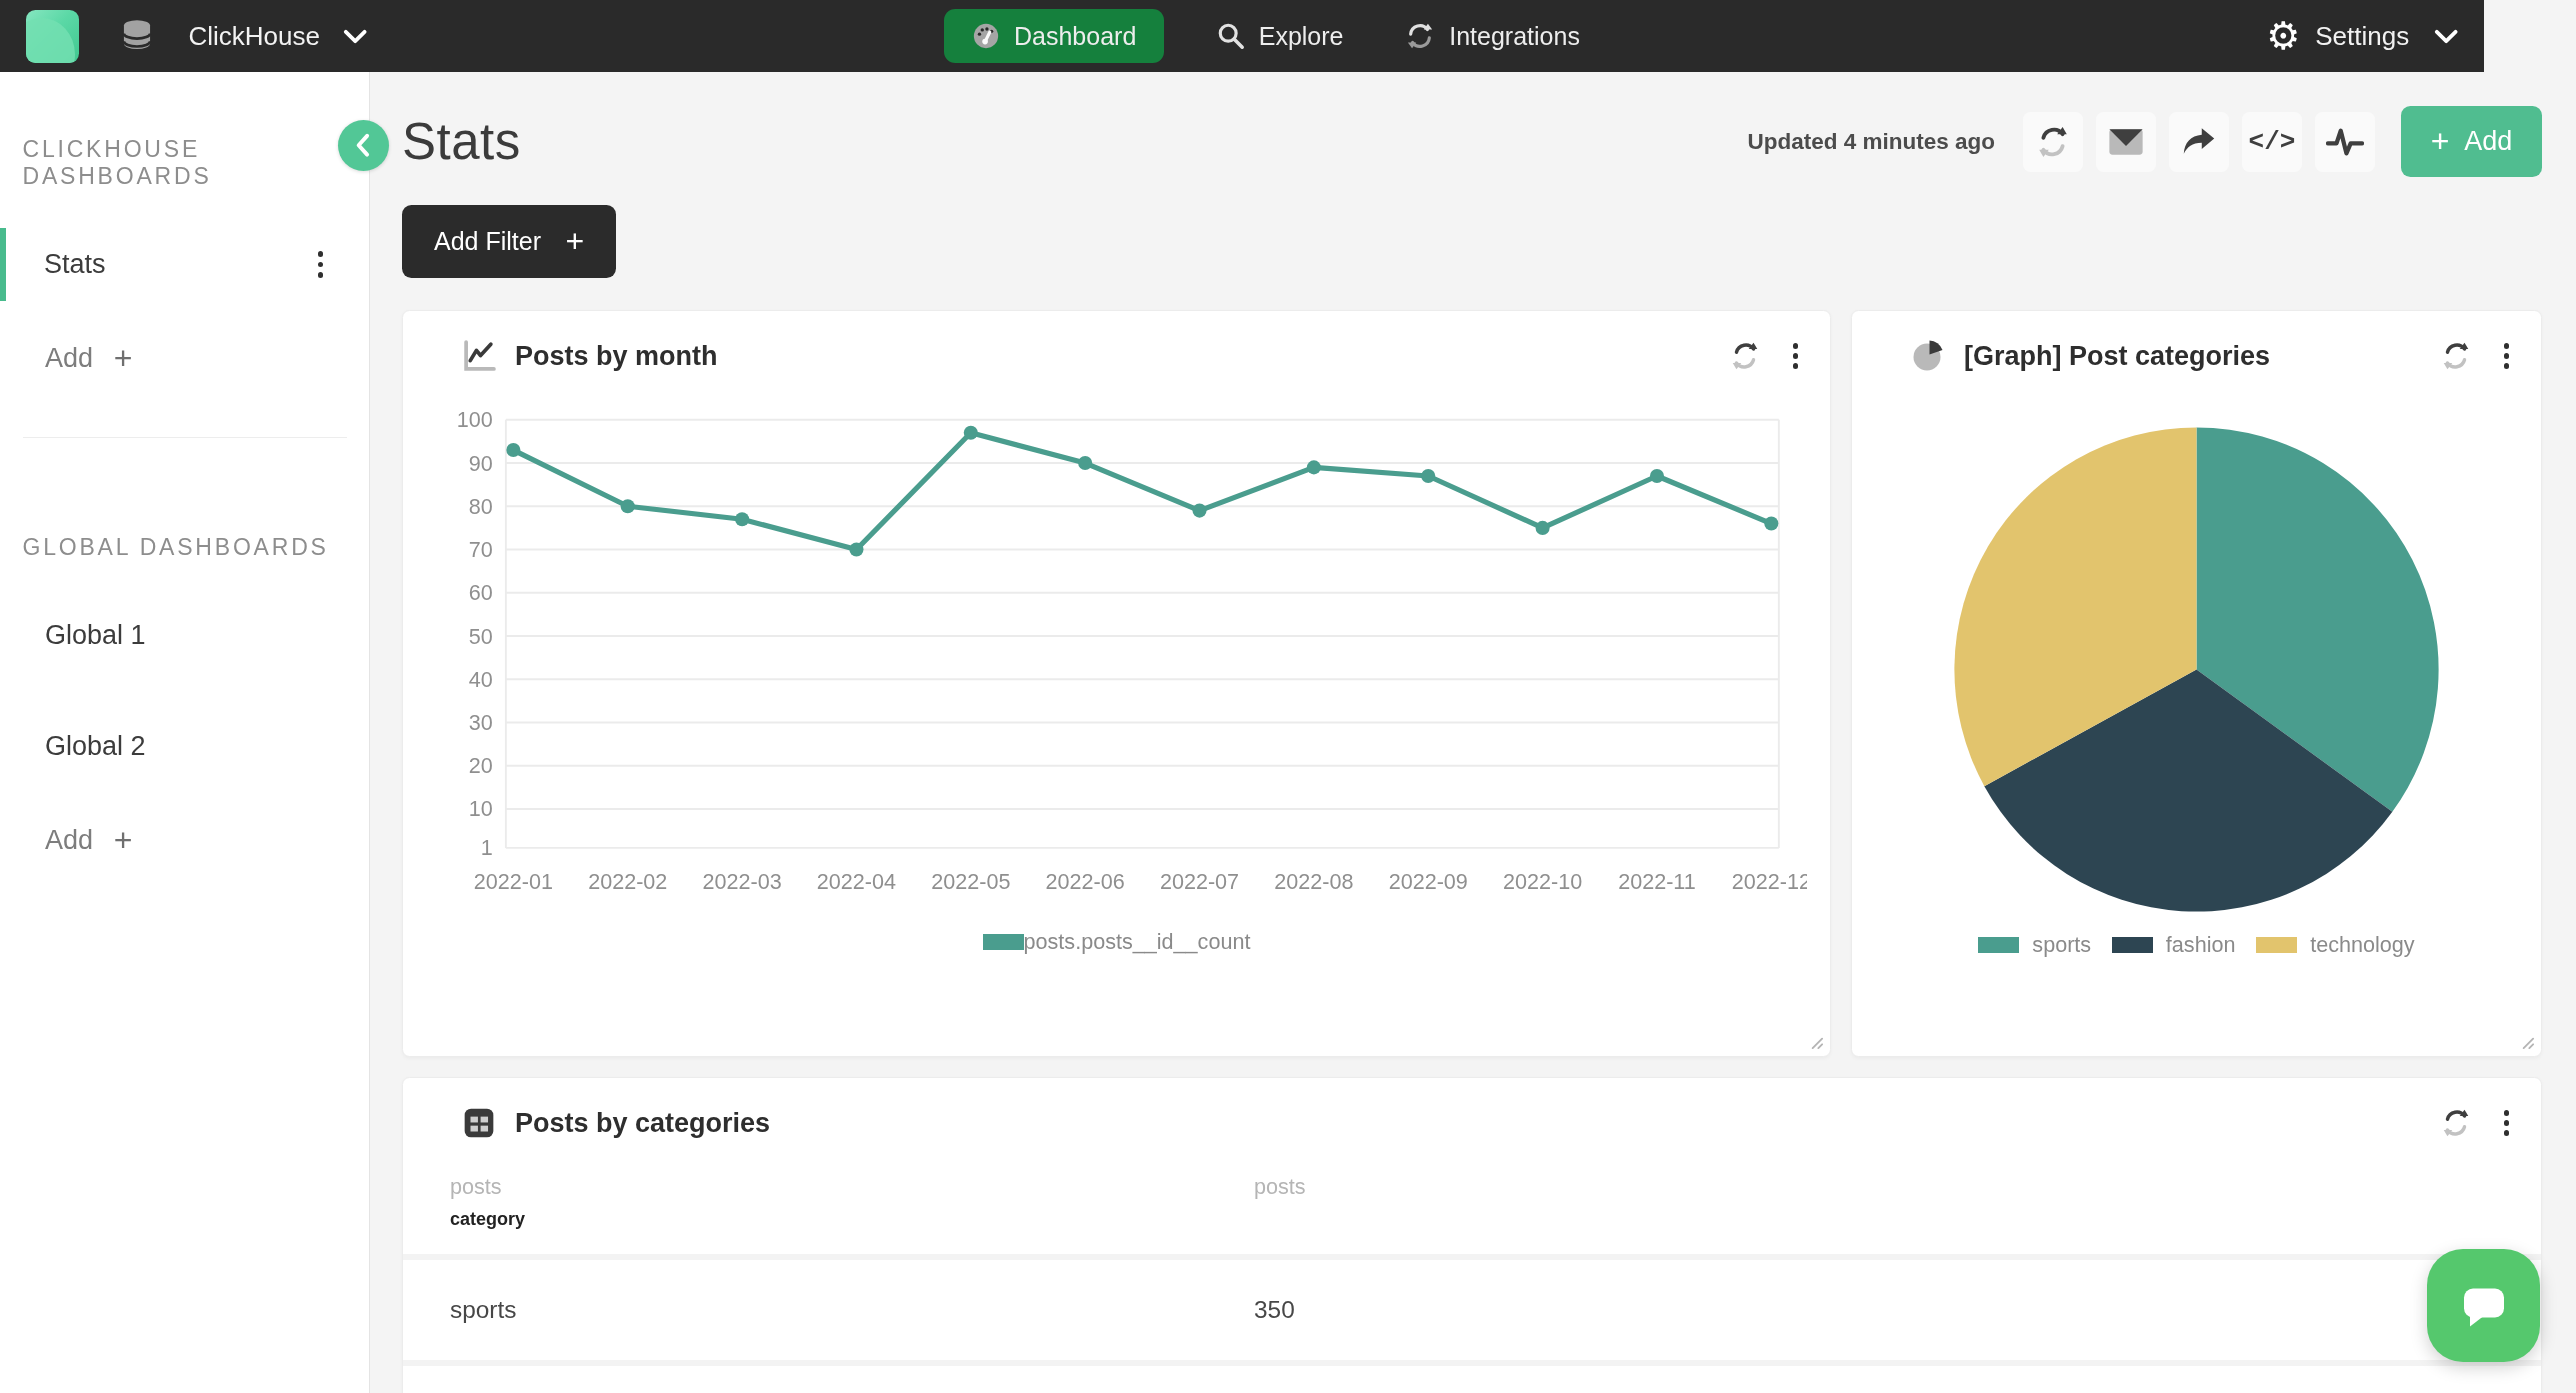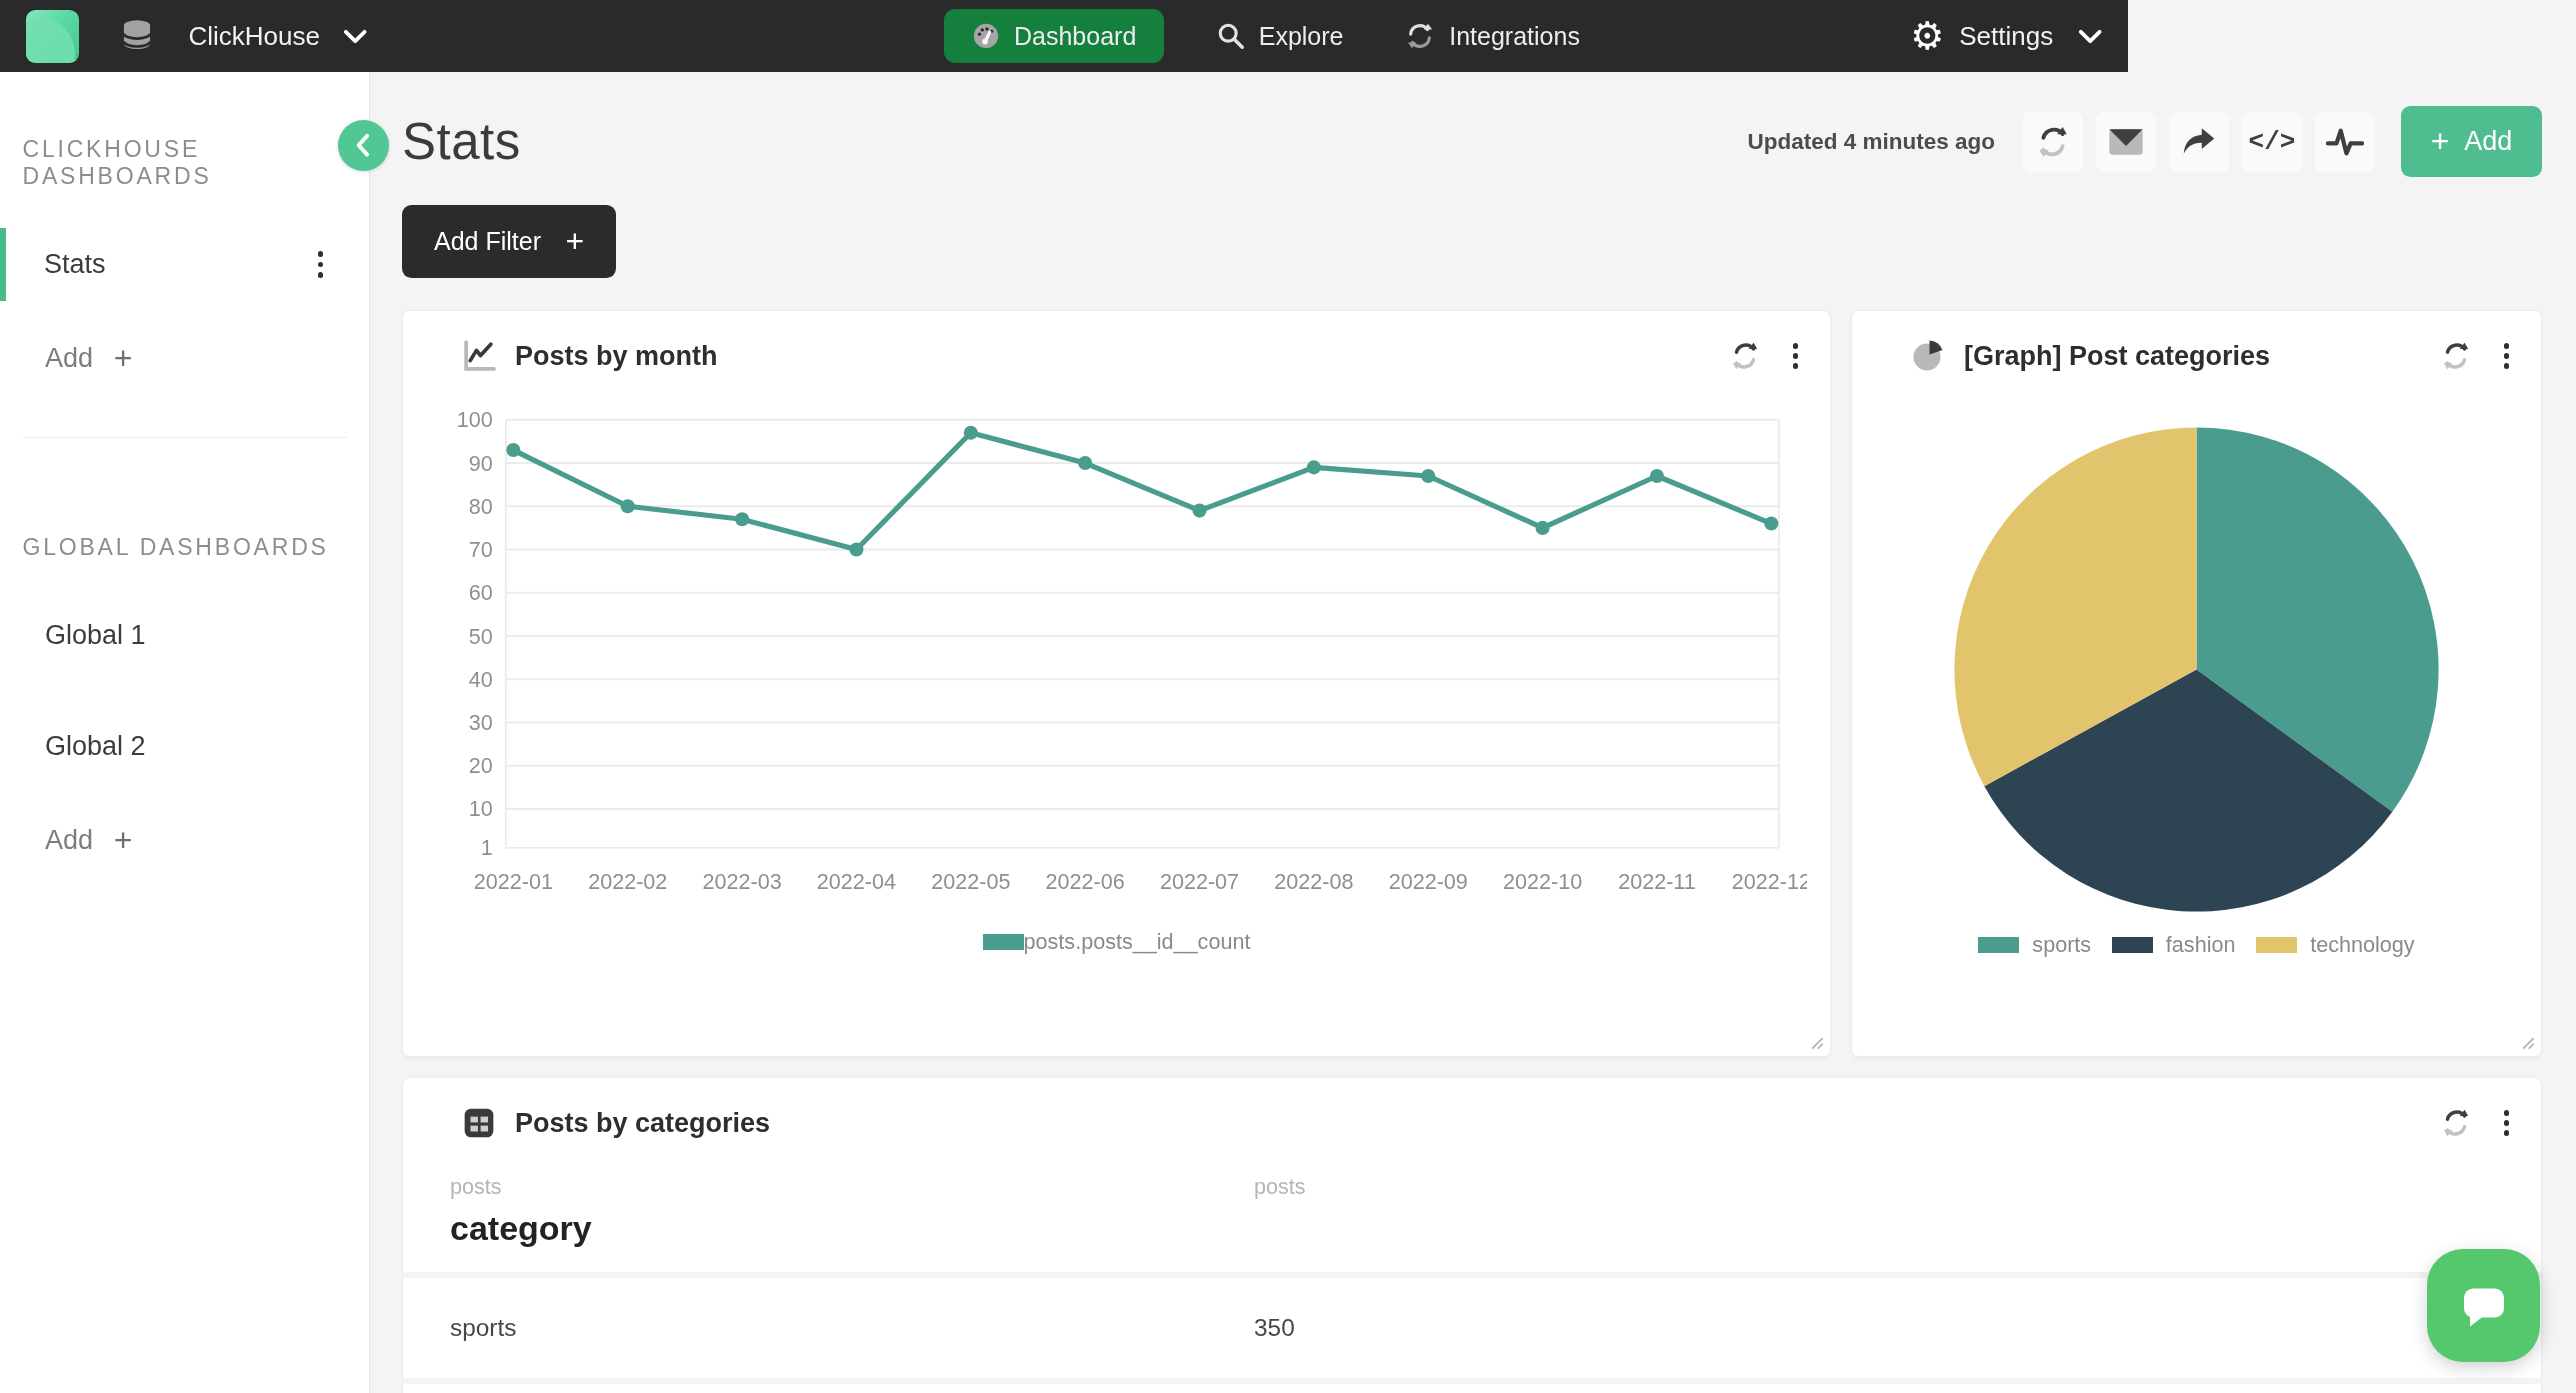--- a/index.html
+++ b/index.html
@@ -3,21 +3,21 @@
 <meta charset="utf-8">
 <style>
   * { margin:0; padding:0; box-sizing:border-box; }
   html,body { width:2576px; height:1393px; overflow:hidden; }
   body {
     font-family:"Liberation Sans","DejaVu Sans",sans-serif;
     background:#f4f4f4; color:#3a3a3a; position:relative;
   }
   
   .topnav {
-    position:absolute; top:0; left:0; width:2128px; height:72px;
+    position:absolute; top:0; left:0; width:2484px; height:72px;
     background:#2a2a2a; display:flex; align-items:center; padding:0 26px; z-index:50;
   }
   .brand { display:flex; align-items:center; gap:19px; }
   .logo { width:53px; height:53px; border-radius:9.4px;
     background:linear-gradient(135deg,#86e6c0 0%,#5bd8a6 45%,#41c790 100%); position:relative; overflow:hidden;}
   .logo:after{content:""; position:absolute; left:-17px; bottom:-28px; width:66px; height:73px;
     border-radius:50%; background:#73dfb2; opacity:.85;}
   .brand-name { color:#f2f2f2; font-size:26px; margin-left:17px; }
   .navcenter { position:absolute; left:944px; top:0; height:72px; display:flex; align-items:center; gap:43px; }
   .navitem { display:flex; align-items:center; gap:14px; color:#ededed; font-size:25px; height:54px; padding:0 9.4px; cursor:pointer;}
@@ -75,21 +75,21 @@
   .legend-label { font-size:21.6px; color:#8a8a8a; }
   .pie-legend { display:flex; align-items:center; justify-content:center; gap:20.7px; margin-top:13px; }
   .pie-legend .item { display:flex; align-items:center; gap:13px; }
   #line-svg { display:block; margin:26px 24.4px 0 24.4px; }
   #pie-svg { display:block; margin:47px auto 0 auto; }
   .resize-handle { position:absolute; right:5.6px; bottom:5.6px; }
   
   .tbl { margin-top:20.7px; }
   .tbl-headrow { display:grid; grid-template-columns:804px 1fr; padding:13px 47px 24.4px 47px; }
   .tbl-group { font-size:21.6px; color:#b5b5b5; }
-  .tbl-colname { margin-top:9.4px; font-size:34px; font-weight:700; color:#222; }
+  .tbl-colname { margin-top:9.4px; font-size:18px; font-weight:700; color:#222; }
   .tbl-sep { height:5.6px; background:#f3f3f3; }
   .tbl-row { display:grid; grid-template-columns:804px 1fr; padding:0 47px; height:100px; align-items:center;
     font-size:24.4px; color:#474747; background:#fff; }
   
   .chat-btn { position:absolute; left:2427px; top:1249px; width:113px; height:113px; border-radius:36px;
     background:#55c86d; display:flex; align-items:center; justify-content:center; z-index:60;
     box-shadow:0 5.6px 17px rgba(0,0,0,.18); cursor:pointer;}
   svg { display:block; }
   text { font-family:"Liberation Sans","DejaVu Sans",sans-serif; }
 </style>

